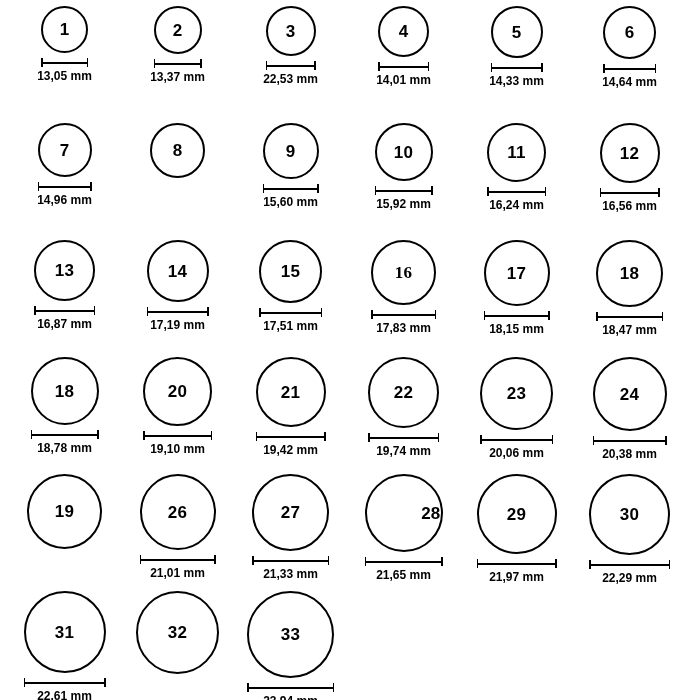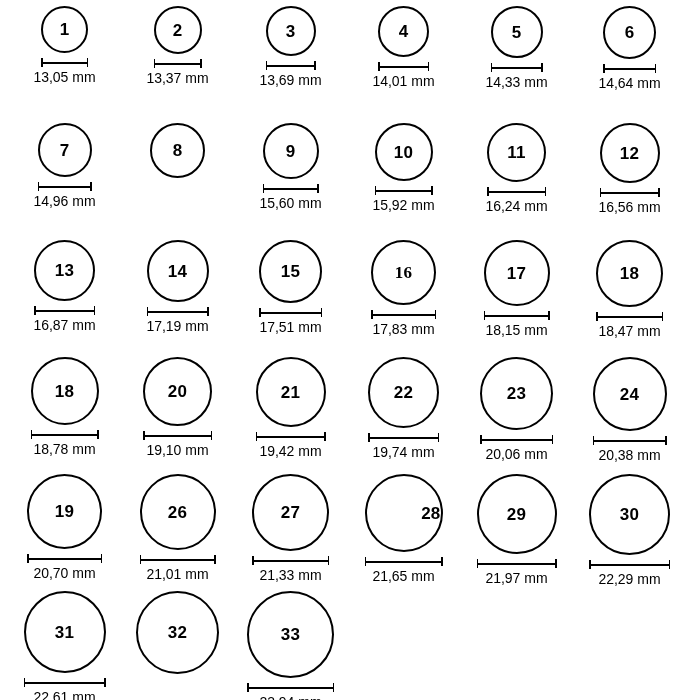--- a/index.html
+++ b/index.html
@@ -73,22 +73,22 @@
   .measure-bar .cap {
     position: absolute;
     top: 0;
     width: 1.5px;
     height: 9px;
     background: #000000;
   }
   .measure-bar .cap.left { left: 0; }
   .measure-bar .cap.right { right: 0; }
   .measure-label {
-    font-size: 14px;
-    font-weight: normal;
+    font-size: 12px;
+    font-weight: bold;
     margin-top: 3px;
     line-height: 1;
     white-space: nowrap;
   }
 </style>
 </head>
 <body>
 
 <div id="sizer-chart">
     <div class="chart-row">
@@ -121,21 +121,21 @@
       <div class="ring-cell">
         <div class="ring-circle" style="width: 50px; height: 50px;">
           <span class="ring-number">3</span>
         </div>
         <div class="measure-block">
           <div class="measure-bar" style="width: 50px;">
             <div class="bar-line"></div>
             <div class="cap left"></div>
             <div class="cap right"></div>
           </div>
-          <div class="measure-label">13,69 mm</div>
+          <div class="measure-label">22,53 mm</div>
         </div>
       </div>
       <div class="ring-cell">
         <div class="ring-circle" style="width: 51px; height: 51px;">
           <span class="ring-number">4</span>
         </div>
         <div class="measure-block">
           <div class="measure-bar" style="width: 51px;">
             <div class="bar-line"></div>
             <div class="cap left"></div>
@@ -400,28 +400,20 @@
             <div class="cap right"></div>
           </div>
           <div class="measure-label">20,38 mm</div>
         </div>
       </div>
     </div>
     <div class="chart-row">
       <div class="ring-cell">
         <div class="ring-circle" style="width: 75px; height: 75px;">
           <span class="ring-number">19</span>
-        </div>
-        <div class="measure-block">
-          <div class="measure-bar" style="width: 75px;">
-            <div class="bar-line"></div>
-            <div class="cap left"></div>
-            <div class="cap right"></div>
-          </div>
-          <div class="measure-label">20,70 mm</div>
         </div>
       </div>
       <div class="ring-cell">
         <div class="ring-circle" style="width: 76px; height: 76px;">
           <span class="ring-number">26</span>
         </div>
         <div class="measure-block">
           <div class="measure-bar" style="width: 76px;">
             <div class="bar-line"></div>
             <div class="cap left"></div>

